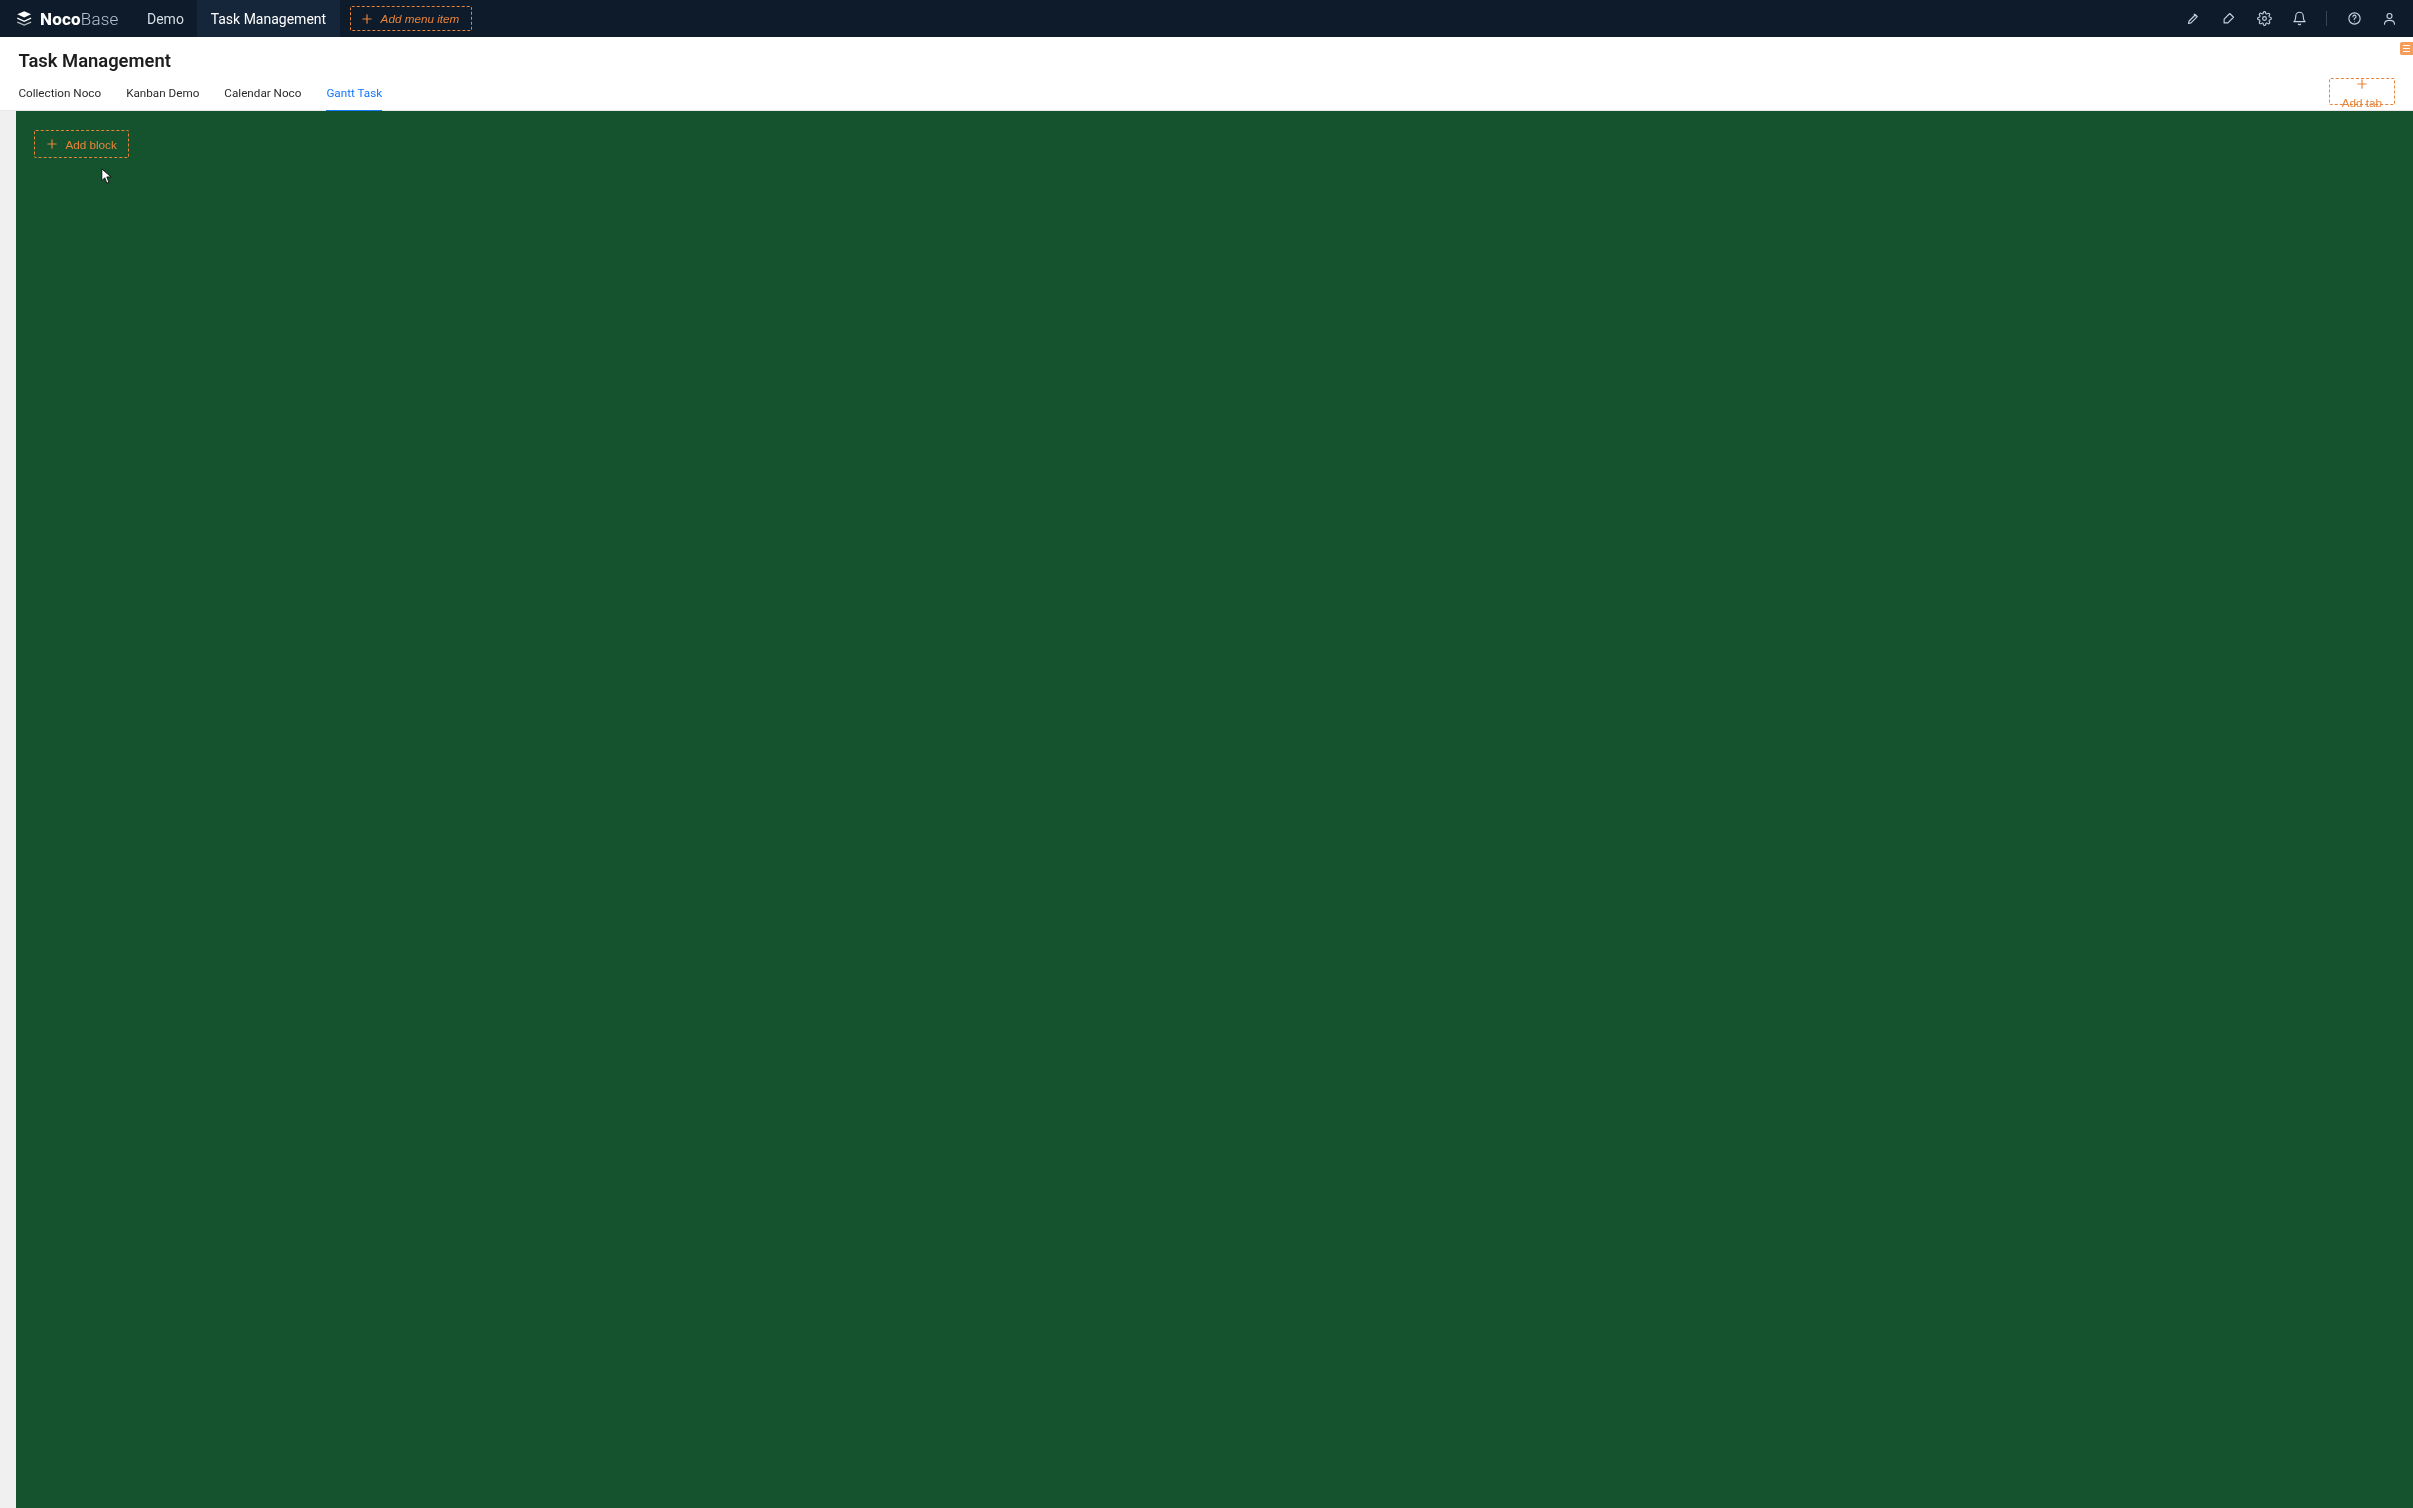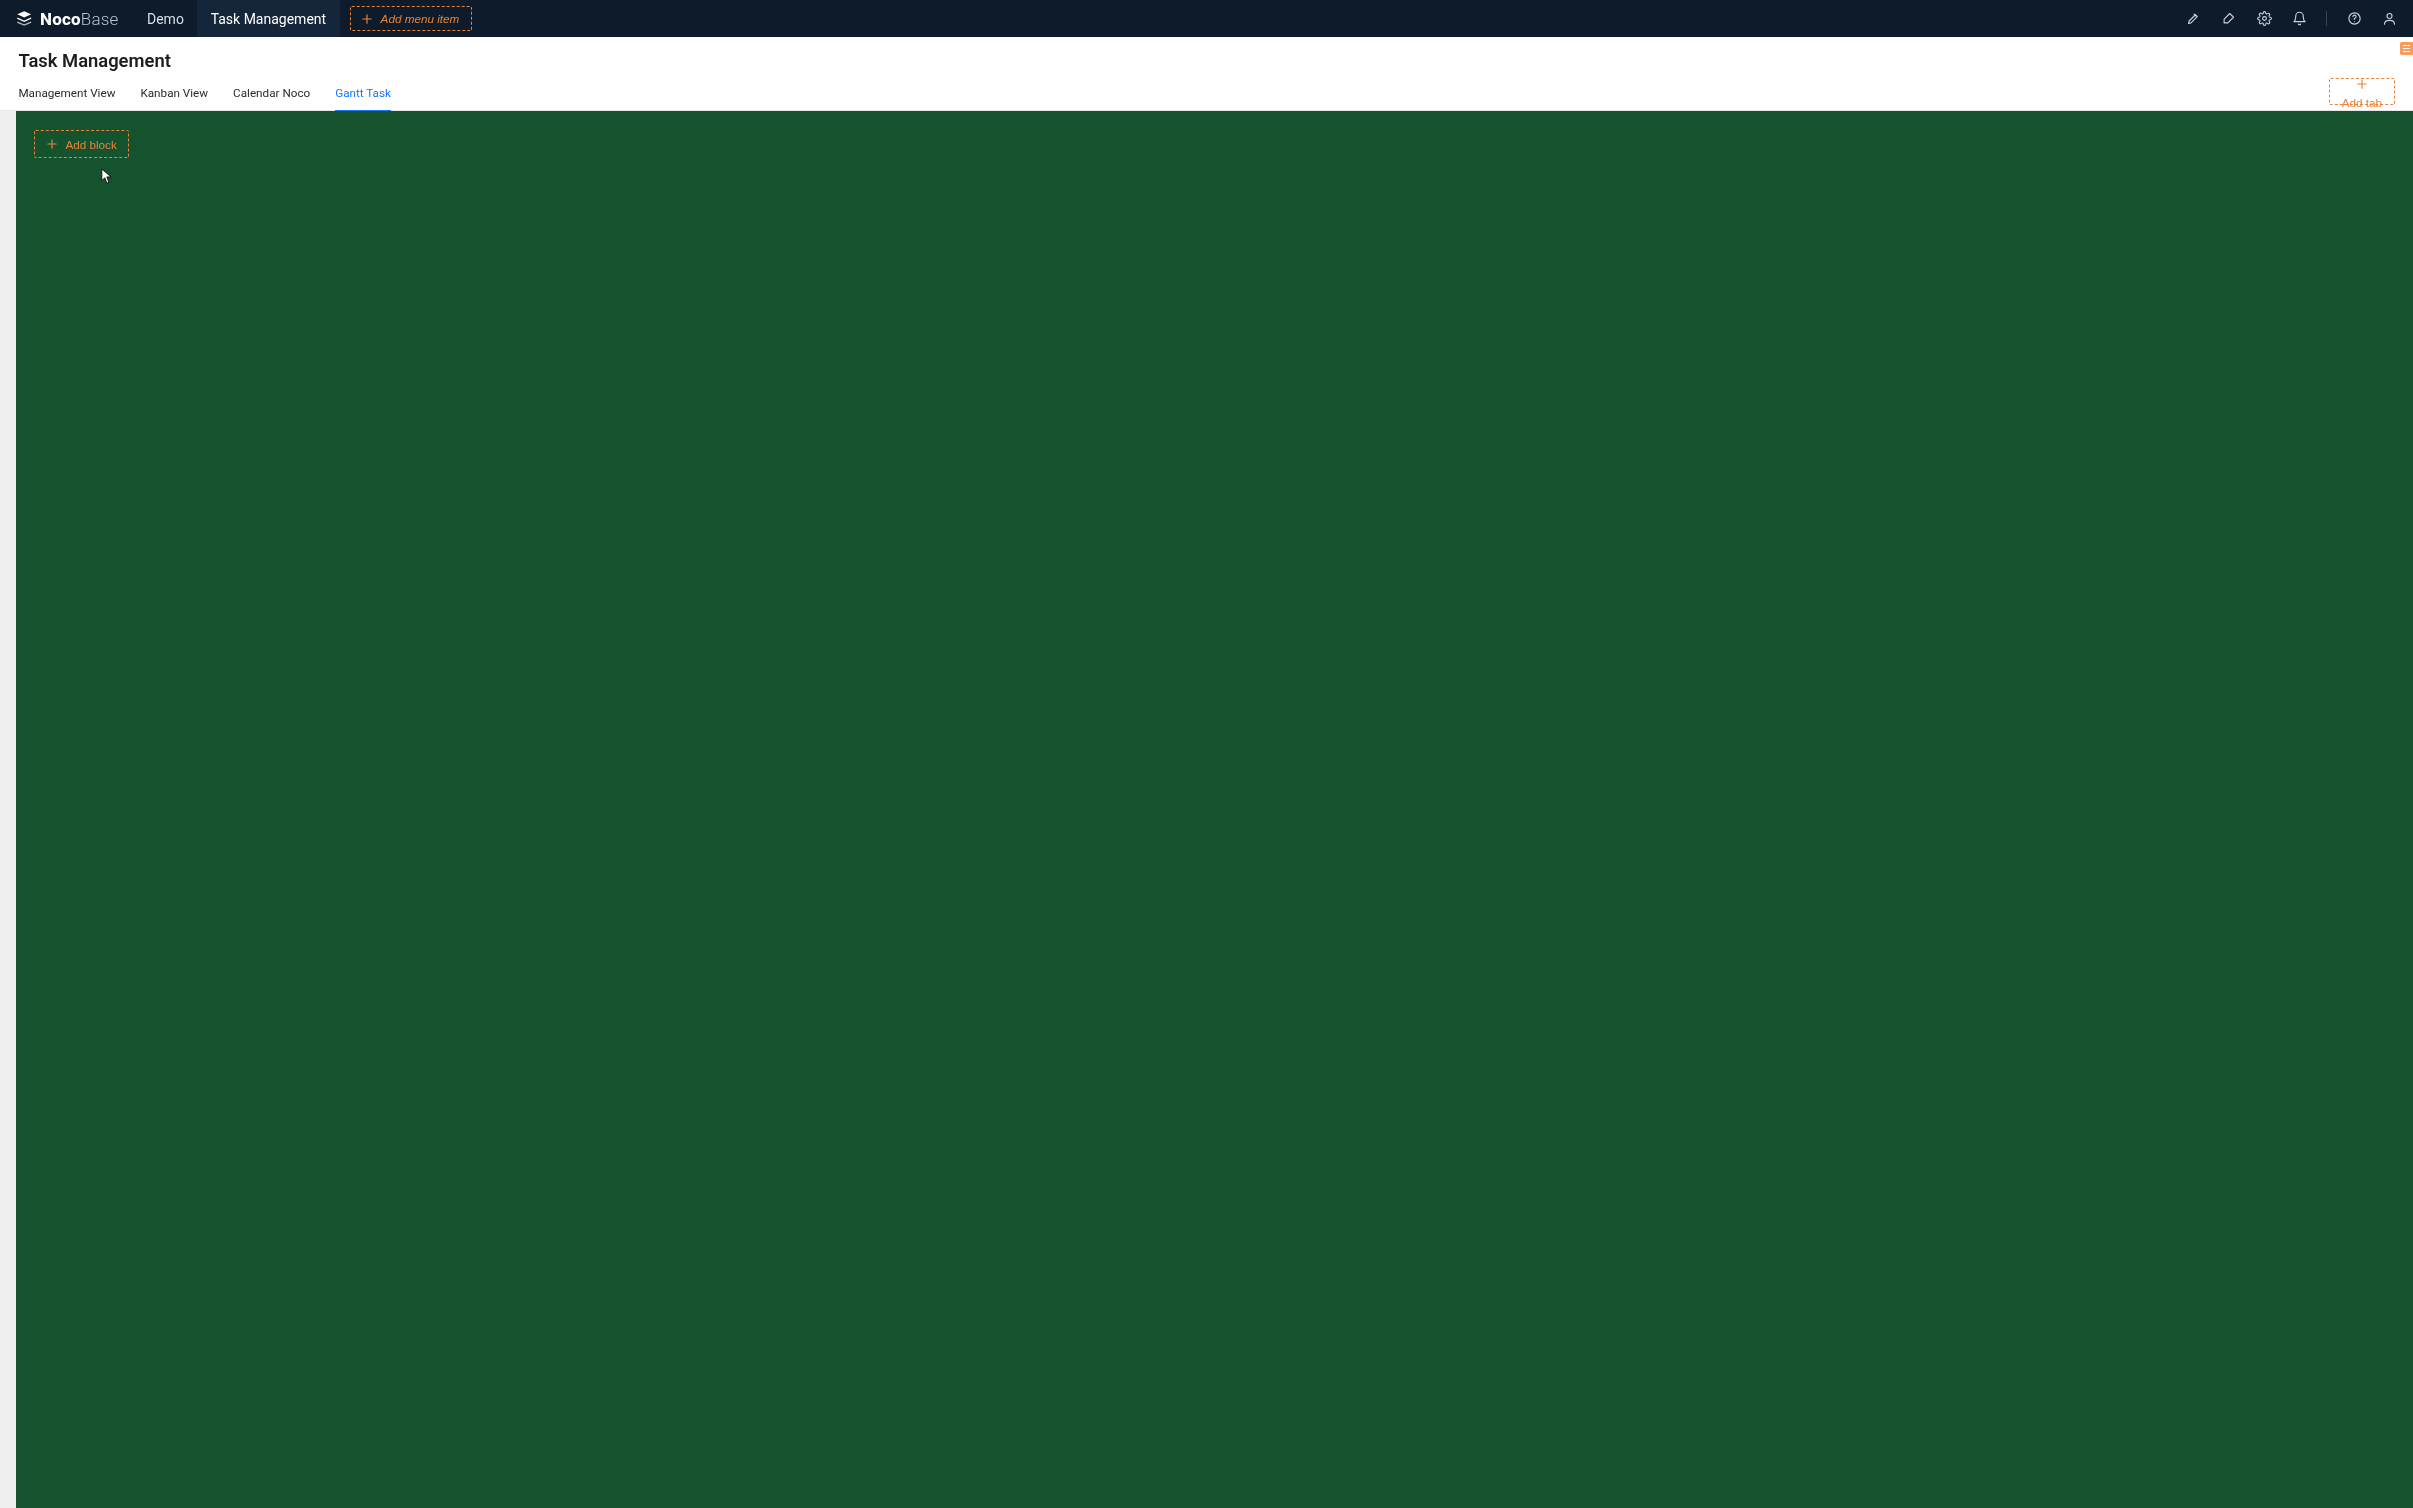--- a/index.html
+++ b/index.html
@@ -292,24 +292,24 @@
     <span></span>
     <span></span>
 </div>
 
 <div class="page-header">
   <div class="page-title">Task Management</div>
 
   <div class="tabs-row">
     <div class="tabs">
       <div class="tab">
-        <span>Management View</span>
+        <span>Collection Noco</span>
       </div>
       <div class="tab">
-        <span>Kanban View</span>
+        <span>Kanban Demo</span>
       </div>
       <div class="tab">
         <span>Calendar Noco</span>
       </div>
       <div class="tab active">
         <span>Gantt Task</span>
       </div>
     </div>
     <div class="tabs-spacer"></div>
     <button class="add-tab-btn">

